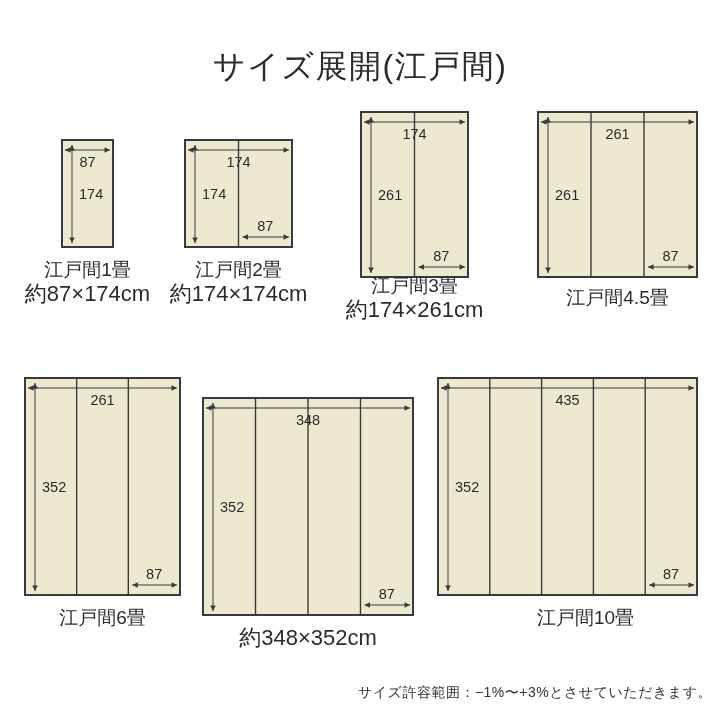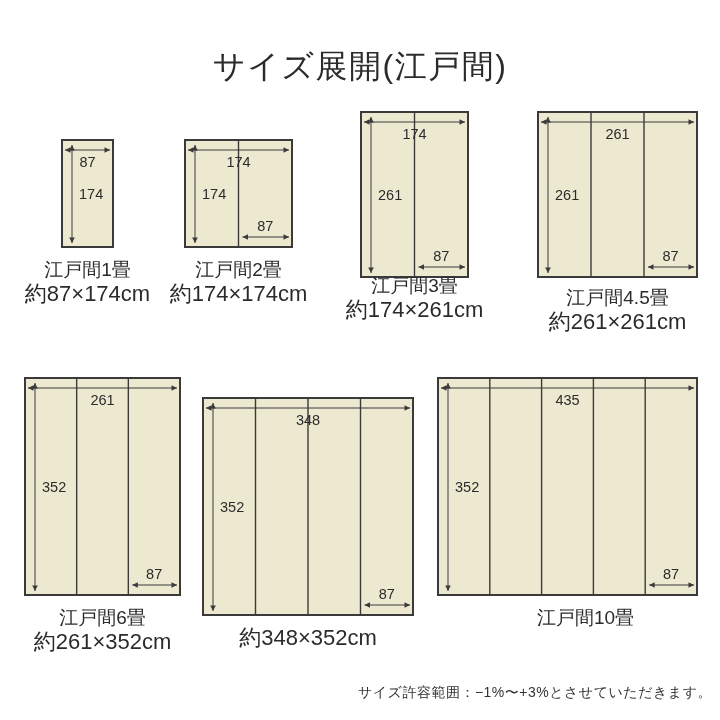--- a/index.html
+++ b/index.html
@@ -133,21 +133,20 @@
         <text x="19" y="89.5" text-anchor="start">261</text>
         <g>
           <line x1="112" y1="157" x2="158" y2="157" stroke="#3a3a3a" stroke-width="1"></line>
           <polygon points="112,157 117.5,154.2 117.5,159.8" fill="#3a3a3a"></polygon>
           <polygon points="158,157 152.5,154.2 152.5,159.8" fill="#3a3a3a"></polygon>
         </g>
         <text x="134.5" y="151" text-anchor="middle">87</text>
       </svg>
     <figcaption class="dlabel" style="top: 176px;">
       <div class="dname">江戸間4.5畳</div>
-      <div class="dsize">約261×261cm</div>
     </figcaption>
   </figure>
 
   <figure class="diagram" style="left: 23px; top: 376px; width: 159px;">
     <svg width="159" height="221" viewBox="0 0 159 221">
         <rect x="2" y="2" width="155" height="217" fill="#EDE9D1" stroke="#3a3a3a" stroke-width="2"></rect>
         <line x1="53.666666666666664" y1="2" x2="53.666666666666664" y2="219" stroke="#3a3a3a" stroke-width="1.4"></line>
         <line x1="105.33333333333333" y1="2" x2="105.33333333333333" y2="219" stroke="#3a3a3a" stroke-width="1.4"></line>
         <g>
           <line x1="5" y1="12" x2="154" y2="12" stroke="#3a3a3a" stroke-width="1"></line>
@@ -163,21 +162,20 @@
         <text x="19" y="115.5" text-anchor="start">352</text>
         <g>
           <line x1="109.33333333333333" y1="209" x2="154" y2="209" stroke="#3a3a3a" stroke-width="1"></line>
           <polygon points="109.33333333333333,209 114.83333333333333,206.2 114.83333333333333,211.8" fill="#3a3a3a"></polygon>
           <polygon points="154,209 148.5,206.2 148.5,211.8" fill="#3a3a3a"></polygon>
         </g>
         <text x="131.16666666666666" y="203" text-anchor="middle">87</text>
       </svg>
     <figcaption class="dlabel" style="top: 230px;">
       <div class="dname">江戸間6畳</div>
-      <div class="dsize">約261×352cm</div>
     </figcaption>
   </figure>
 
   <figure class="diagram" style="left: 201px; top: 396px; width: 214px;">
     <svg width="214" height="221" viewBox="0 0 214 221">
         <rect x="2" y="2" width="210" height="217" fill="#EDE9D1" stroke="#3a3a3a" stroke-width="2"></rect>
         <line x1="54.5" y1="2" x2="54.5" y2="219" stroke="#3a3a3a" stroke-width="1.4"></line>
         <line x1="107" y1="2" x2="107" y2="219" stroke="#3a3a3a" stroke-width="1.4"></line>
         <line x1="159.5" y1="2" x2="159.5" y2="219" stroke="#3a3a3a" stroke-width="1.4"></line>
         <g>

